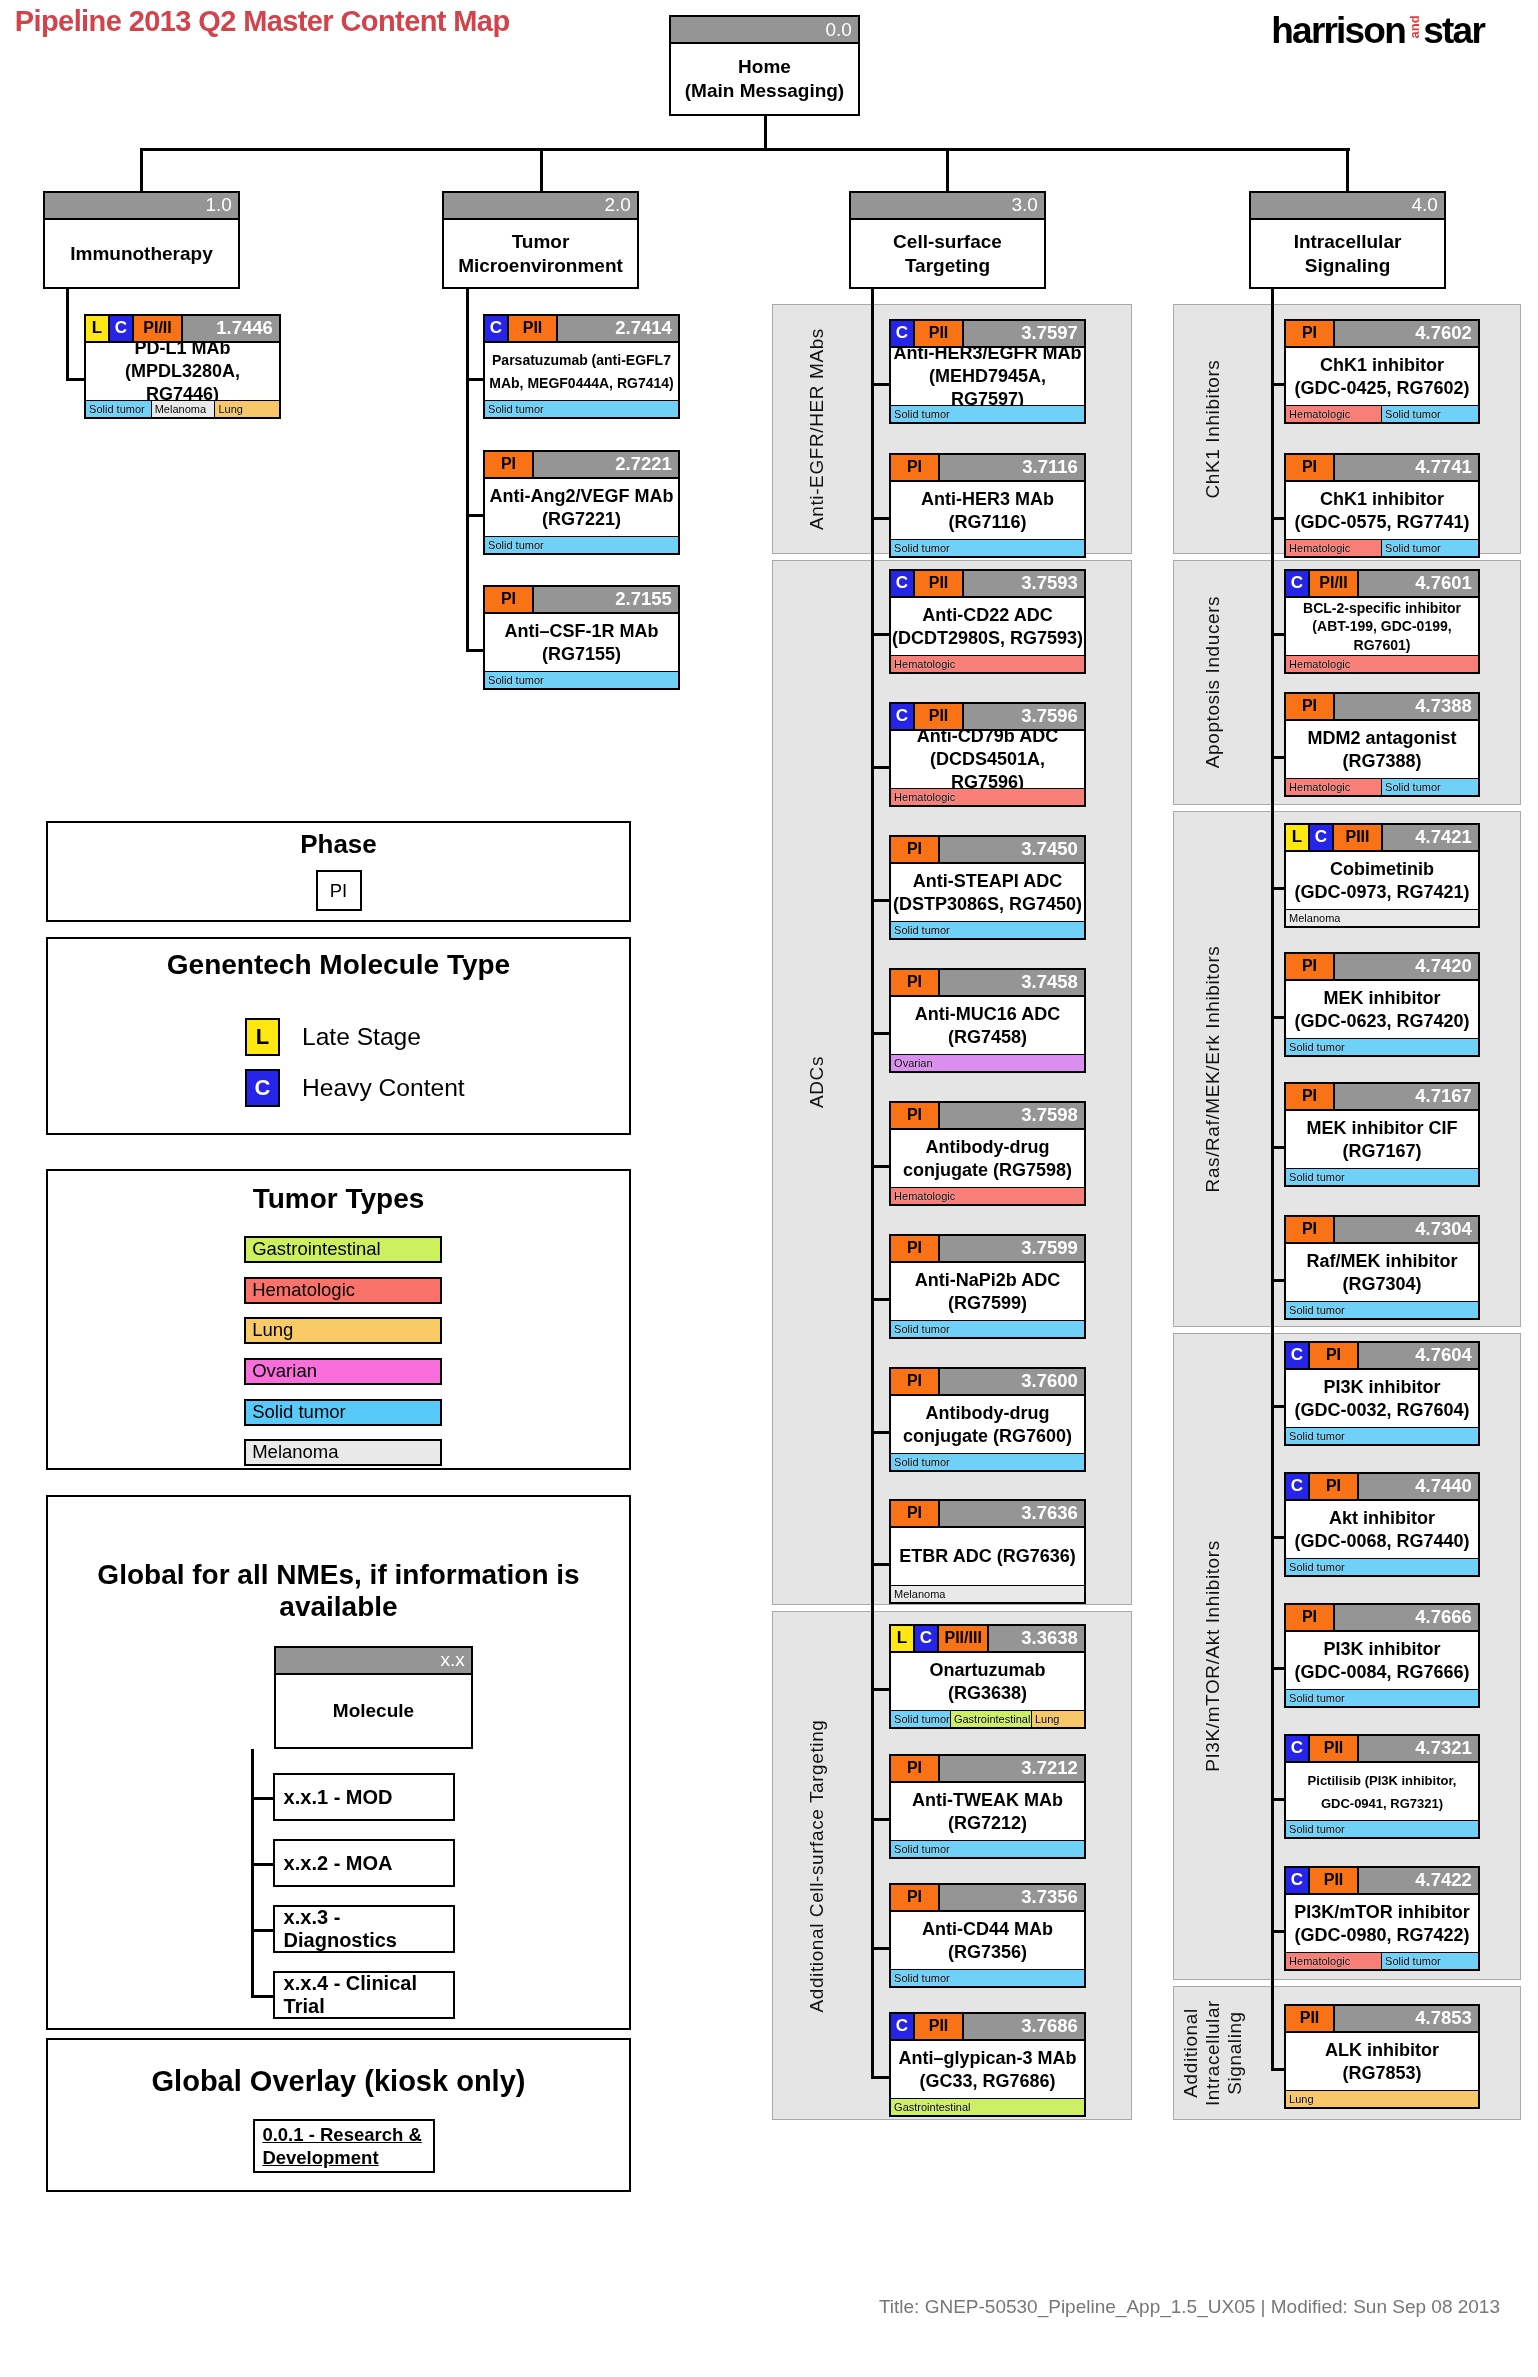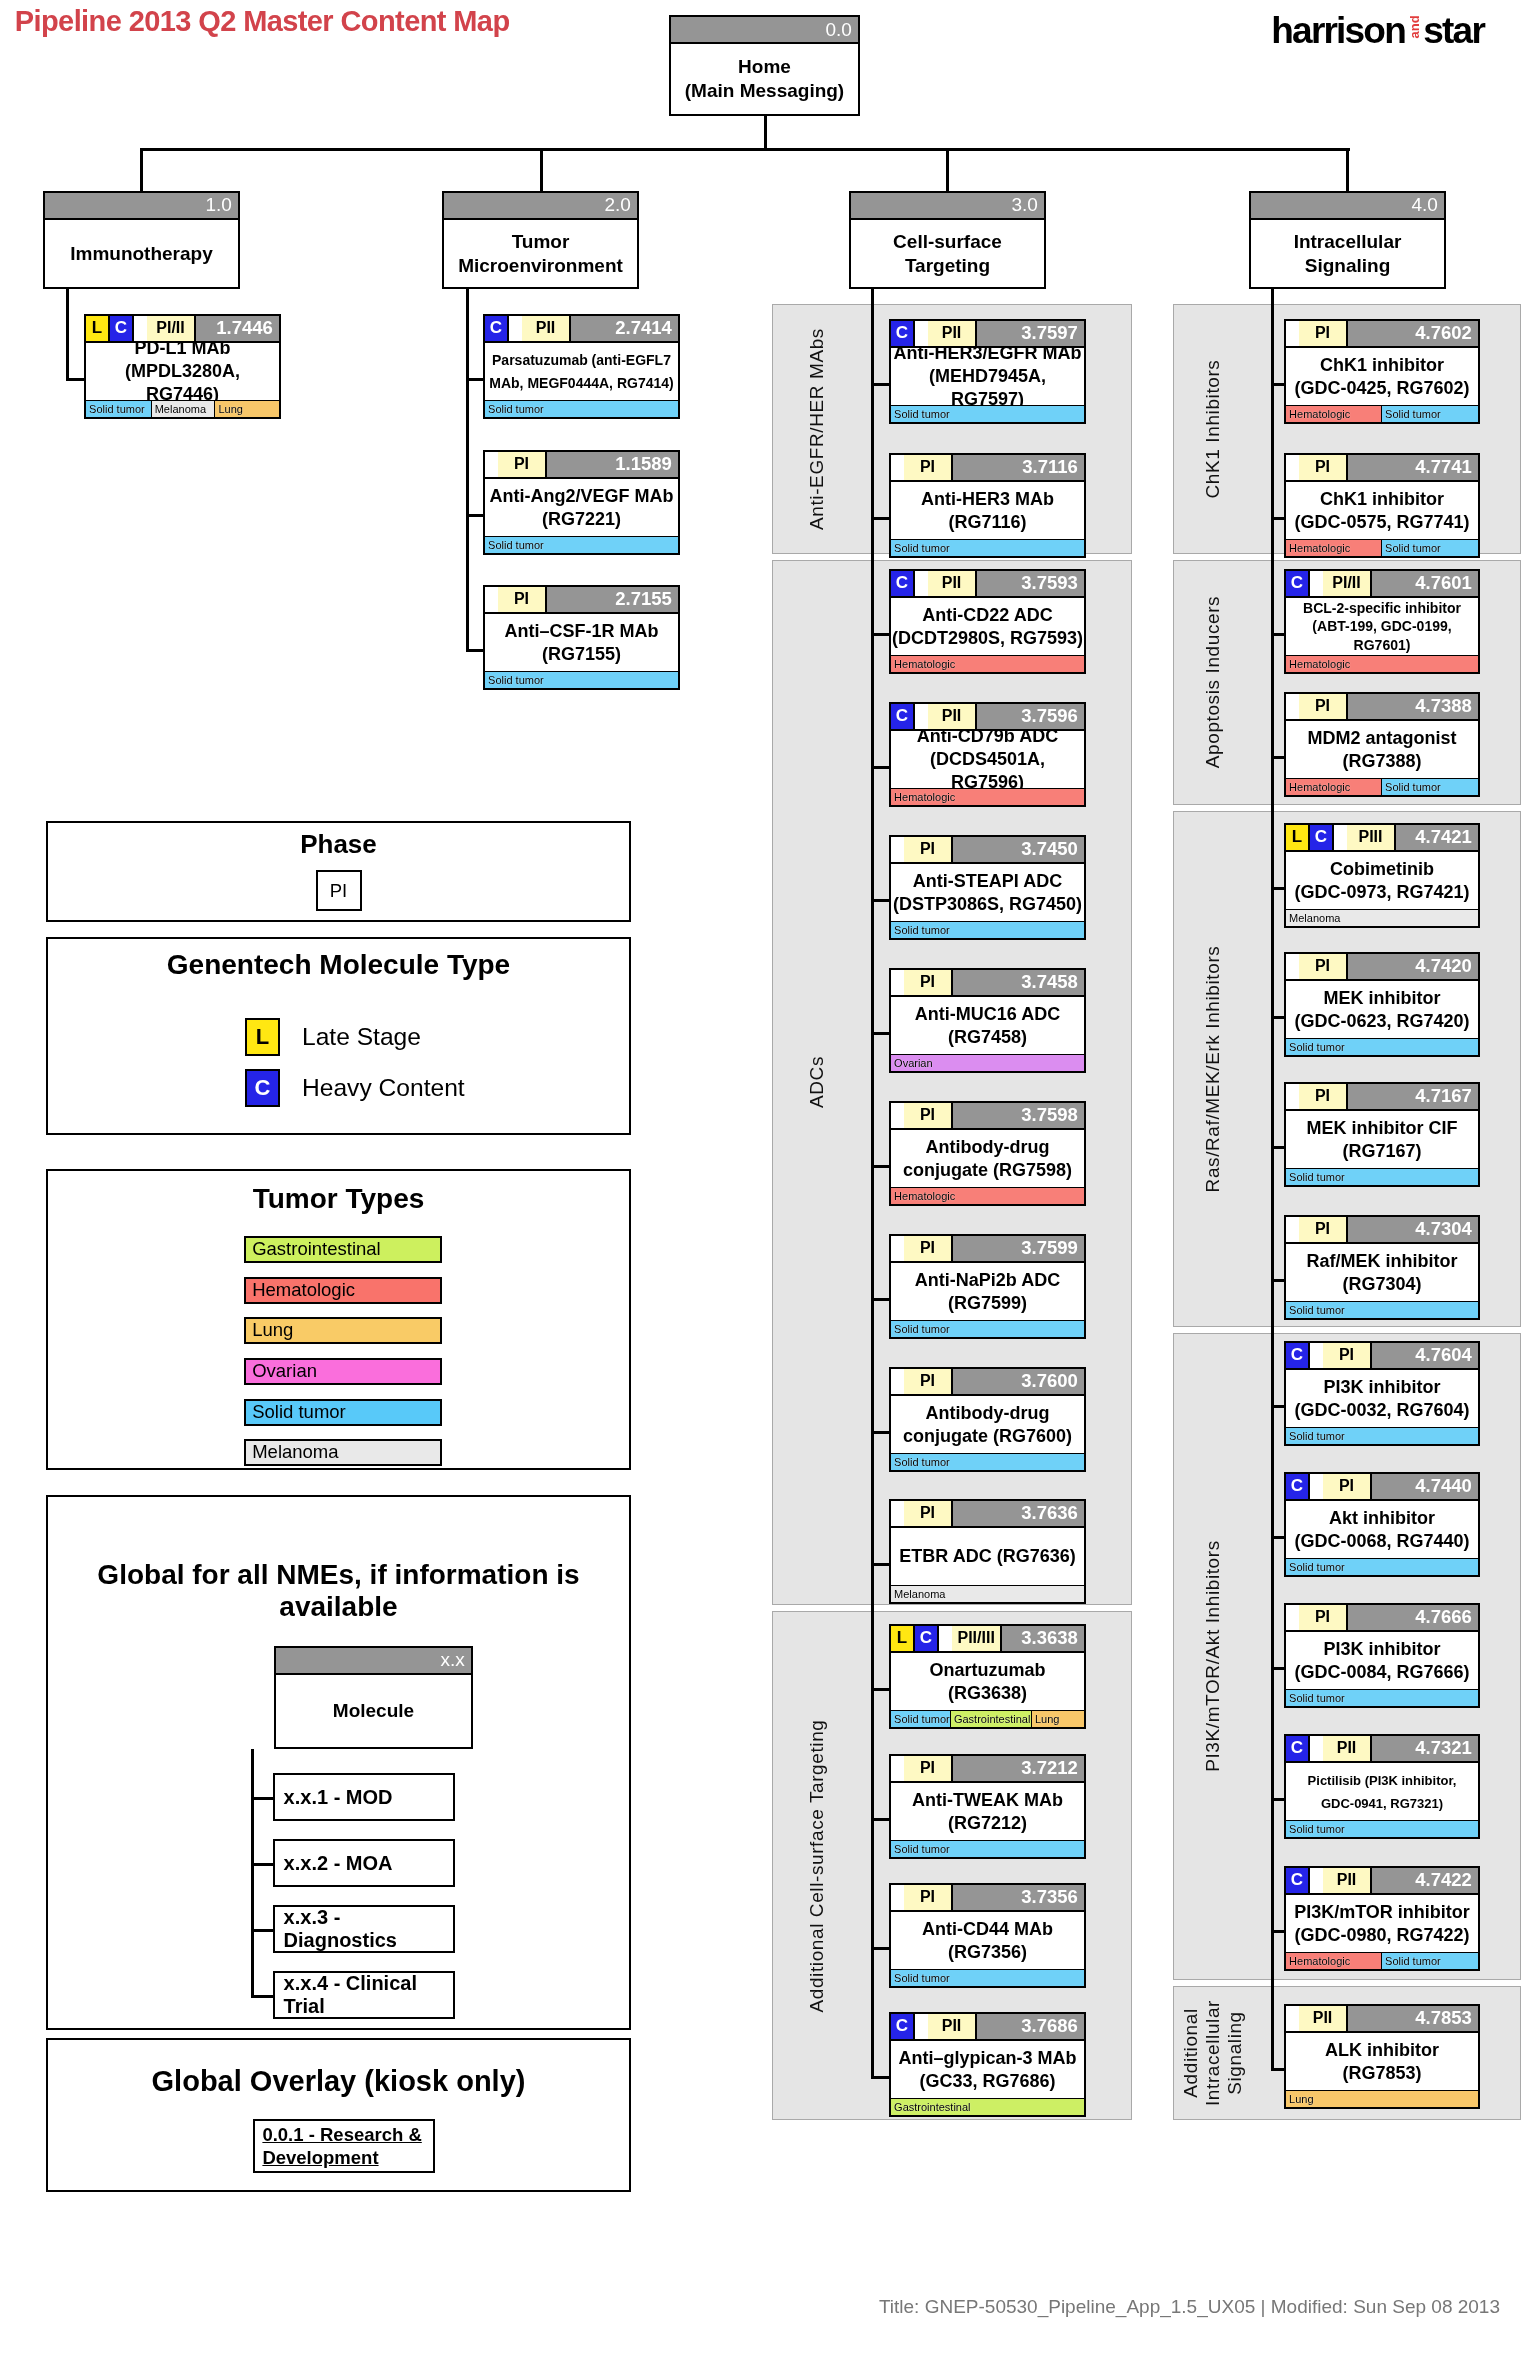--- a/index.html
+++ b/index.html
@@ -36,22 +36,22 @@
   .vlabel{position:absolute;transform:translate(-50%,-50%) rotate(-90deg);white-space:pre;
     font-size:19px;color:#111;letter-spacing:0.6px;text-align:center;line-height:22px;}
 
   
   .dbox{position:absolute;background:#fff;border:2.5px solid #000;box-sizing:border-box;height:105px;}
   .dhead{display:flex;height:24.6px;border-bottom:2.5px solid #000;align-items:stretch;}
   .chip{width:22px;display:flex;align-items:center;justify-content:center;font-weight:bold;
     font-size:17px;border-right:2.5px solid #000;flex:none;}
   .chip.L{background:#ffe712;color:#000;}
   .chip.C{background:#2524e8;color:#fff;}
-  .phase{min-width:36px;padding:0 5.5px;background:#fef9c3;border-right:2.5px solid #000;display:flex;
-    align-items:center;justify-content:center;font-weight:bold;font-size:16px;flex:none;margin-left:13px;}
+  .phase{min-width:36px;padding:0 5.5px;background:#f97316;border-right:2.5px solid #000;display:flex;
+    align-items:center;justify-content:center;font-weight:bold;font-size:16px;flex:none;}
   .num{flex:1;background:#959595;color:#fff;display:flex;align-items:center;
     justify-content:flex-end;font-weight:bold;font-size:18.5px;padding-right:6.2px;}
   .dbody{position:absolute;top:27px;bottom:16.6px;left:0;right:0;display:flex;align-items:center;
     justify-content:center;text-align:center;font-weight:bold;white-space:pre-line;}
   .dbar{position:absolute;left:0;right:0;bottom:0;height:16.6px;border-top:1.8px solid #000;
     display:flex;box-sizing:border-box;}
   .seg{height:100%;display:flex;align-items:center;box-sizing:border-box;border-right:1.8px solid #000;
     font-size:11px;font-weight:500;color:#000;padding-left:3.1px;overflow:hidden;white-space:nowrap;
     text-shadow:0 0 1.2px rgba(255,255,255,.8);}
   .seg:last-child{border-right:none;}
@@ -172,21 +172,21 @@
         </div>
     <div class="dbody" style="font-size: 14px; line-height: 23px;">Parsatuzumab (anti-EGFL7
 MAb, MEGF0444A, RG7414)</div>
     <div class="dbar">
           <div class="seg" style="width: 100%; background: rgb(111, 209, 248);">Solid tumor</div>
         </div>
   </div>
       <div class="dbox" style="left: 483px; top: 450px; width: 197px;">
     <div class="dhead">
           <span class="phase">PI</span>
-          <span class="num">1.1589</span>
+          <span class="num">2.7221</span>
         </div>
     <div class="dbody" style="font-size: 18px; line-height: 23px;">Anti-Ang2/VEGF MAb
 (RG7221)</div>
     <div class="dbar">
           <div class="seg" style="width: 100%; background: rgb(111, 209, 248);">Solid tumor</div>
         </div>
   </div>
       <div class="dbox" style="left: 483px; top: 585px; width: 197px;">
     <div class="dhead">
           <span class="phase">PI</span>

